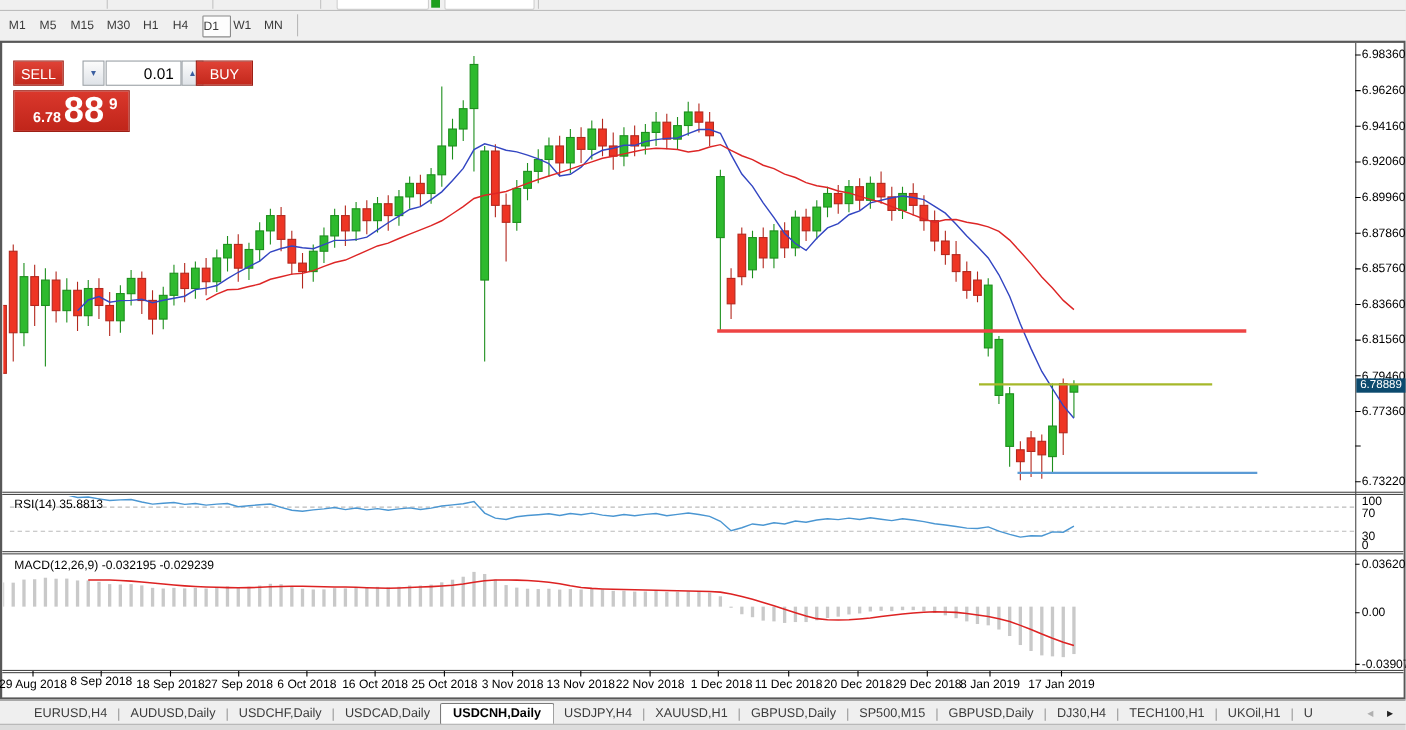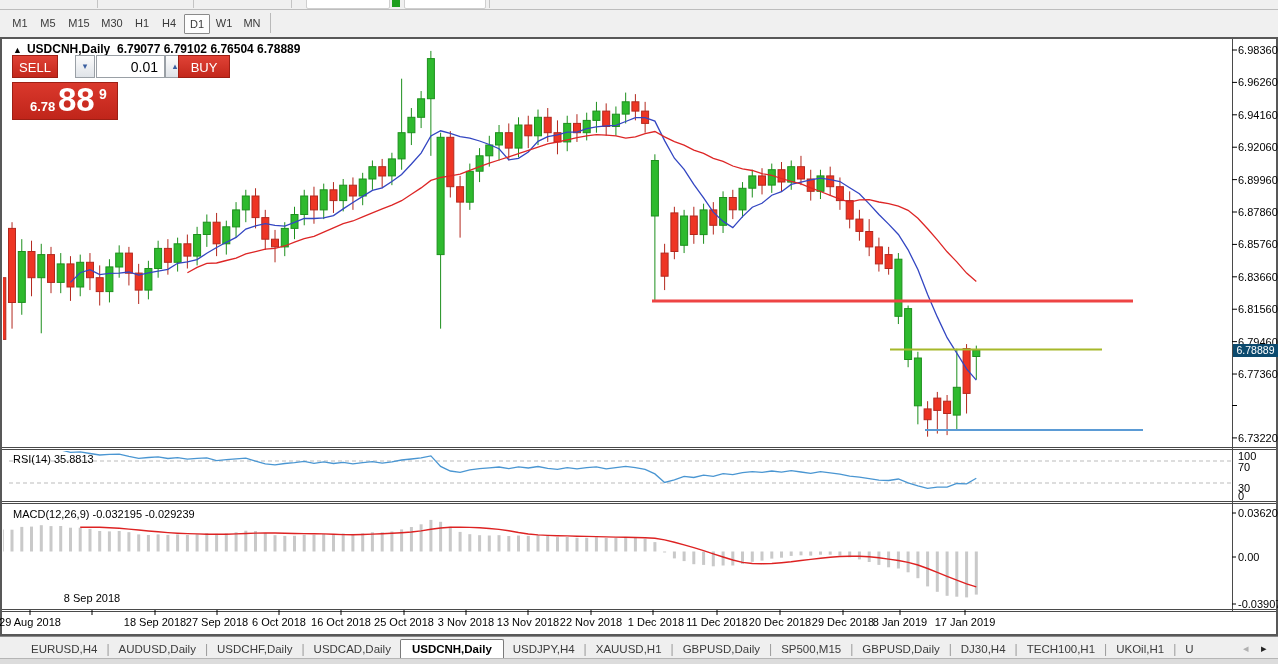--- a/index.html
+++ b/index.html
@@ -4,21 +4,21 @@
 <style>
   html,body{margin:0;padding:0;background:#e8e8e8;font-family:"Liberation Sans",sans-serif;}
   #root{position:relative;width:1278px;height:664px;background:#f0f0f0;overflow:hidden;}
   
   #top-sliver{position:absolute;left:0;top:0;width:1278px;height:9px;background:#f0f0f0;border-bottom:1px solid #bdbdbd;}
   .sliver-box{position:absolute;top:-3px;height:10px;background:#fff;border:1px solid #cfcfcf;border-radius:2px;}
   .sliver-green{position:absolute;top:0;width:8px;height:7px;background:#1e9e1e;}
   .sliver-sep{position:absolute;top:0;width:1px;height:8px;background:#c4c4c4;}
   
   #tf-bar{position:absolute;left:0;top:10px;width:1278px;height:27px;background:#f0f0f0;}
-  .tf-item{position:absolute;top:4px;height:18px;line-height:18px;text-align:center;font-size:11px;color:#3a3a3a;cursor:default;}
+  .tf-item{position:absolute;top:4px;height:18px;line-height:18px;text-align:left;font-size:11px;color:#3a3a3a;cursor:default;}
   .tf-item.active{background:#fdfdfd;border:1px solid #8a8a8a;border-radius:1px;}
   .tf-sep{position:absolute;top:3px;width:1px;height:20px;background:#b9b9b9;}
   
   #chart-window{position:absolute;left:0;top:37px;width:1278px;height:599px;background:#fff;border:2px solid #585858;box-sizing:border-box;}
   .pane-sep{position:absolute;left:2px;width:1274px;height:3px;background:#fff;border-top:1px solid #4a4a4a;border-bottom:1px solid #4a4a4a;box-sizing:border-box;}
   #axis-vline{position:absolute;top:39px;left:1232px;width:1px;height:573px;background:#4a4a4a;}
   #chart-svg{position:absolute;left:0;top:0;width:1278px;height:664px;}
   .axis-label{position:absolute;left:1238px;font-size:11px;color:#000;white-space:nowrap;}
   .date-label{position:absolute;font-size:11px;color:#000;white-space:nowrap;transform:translateX(-50%);}
   #price-tag{position:absolute;left:1233px;width:45px;height:13px;background:#0c4a6e;color:#fff;font-size:10.5px;line-height:13px;text-align:center;}
@@ -436,23 +436,20 @@
         <line x1="780" y1="610" x2="780" y2="615" stroke="#000" stroke-width="1"></line>
         <line x1="843" y1="610" x2="843" y2="615" stroke="#000" stroke-width="1"></line>
         <line x1="900" y1="610" x2="900" y2="615" stroke="#000" stroke-width="1"></line>
         <line x1="965" y1="610" x2="965" y2="615" stroke="#000" stroke-width="1"></line>
         <line x1="1232" y1="513" x2="1236" y2="513" stroke="#000" stroke-width="1"></line>
         <line x1="1232" y1="557" x2="1236" y2="557" stroke="#000" stroke-width="1"></line>
         <line x1="1232" y1="604" x2="1236" y2="604" stroke="#000" stroke-width="1"></line>
       </g>
   </svg>
 
-  <div id="main-header">
-    <span class="arrow">▲</span><span>USDCNH,Daily</span>&nbsp;&nbsp;<span>6.79077 6.79102 6.76504 6.78889</span>
-  </div>
 
   <div id="trade-panel">
     <div class="tp-row1">
       <div class="tp-btn" style="left:0;width:46px;">SELL</div>
       <div class="tp-spin" style="left:63px;">▾</div>
       <input id="tp-vol" value="0.01" style="">
       <div class="tp-spin" style="left:153px;">▴</div>
       <div class="tp-btn" style="left:166px;width:52px;">BUY</div>
     </div>
     <div class="tp-big" style="left:0;">
@@ -482,21 +479,21 @@
       <div class="axis-label" style="top:450px;">100</div>
       <div class="axis-label" style="top:461px;">70</div>
       <div class="axis-label" style="top:482px;">30</div>
       <div class="axis-label" style="top:490px;">0</div>
       <div class="axis-label" style="top:507px;">0.036209</div>
       <div class="axis-label" style="top:551px;">0.00</div>
       <div class="axis-label" style="top:598px;">-0.03907</div>
     </div>
   <div id="date-axis">
       <div class="date-label" style="left:30px;top:616px;">29 Aug 2018</div>
-      <div class="date-label" style="left:92px;top:592px;">8 Sep 2018</div>
+      <div class="date-label" style="left:92px;top:614px;">8 Sep 2018</div>
       <div class="date-label" style="left:155px;top:616px;">18 Sep 2018</div>
       <div class="date-label" style="left:217px;top:616px;">27 Sep 2018</div>
       <div class="date-label" style="left:279px;top:616px;">6 Oct 2018</div>
       <div class="date-label" style="left:341px;top:616px;">16 Oct 2018</div>
       <div class="date-label" style="left:404px;top:616px;">25 Oct 2018</div>
       <div class="date-label" style="left:466px;top:616px;">3 Nov 2018</div>
       <div class="date-label" style="left:528px;top:616px;">13 Nov 2018</div>
       <div class="date-label" style="left:591px;top:616px;">22 Nov 2018</div>
       <div class="date-label" style="left:656px;top:616px;">1 Dec 2018</div>
       <div class="date-label" style="left:717px;top:616px;">11 Dec 2018</div>

